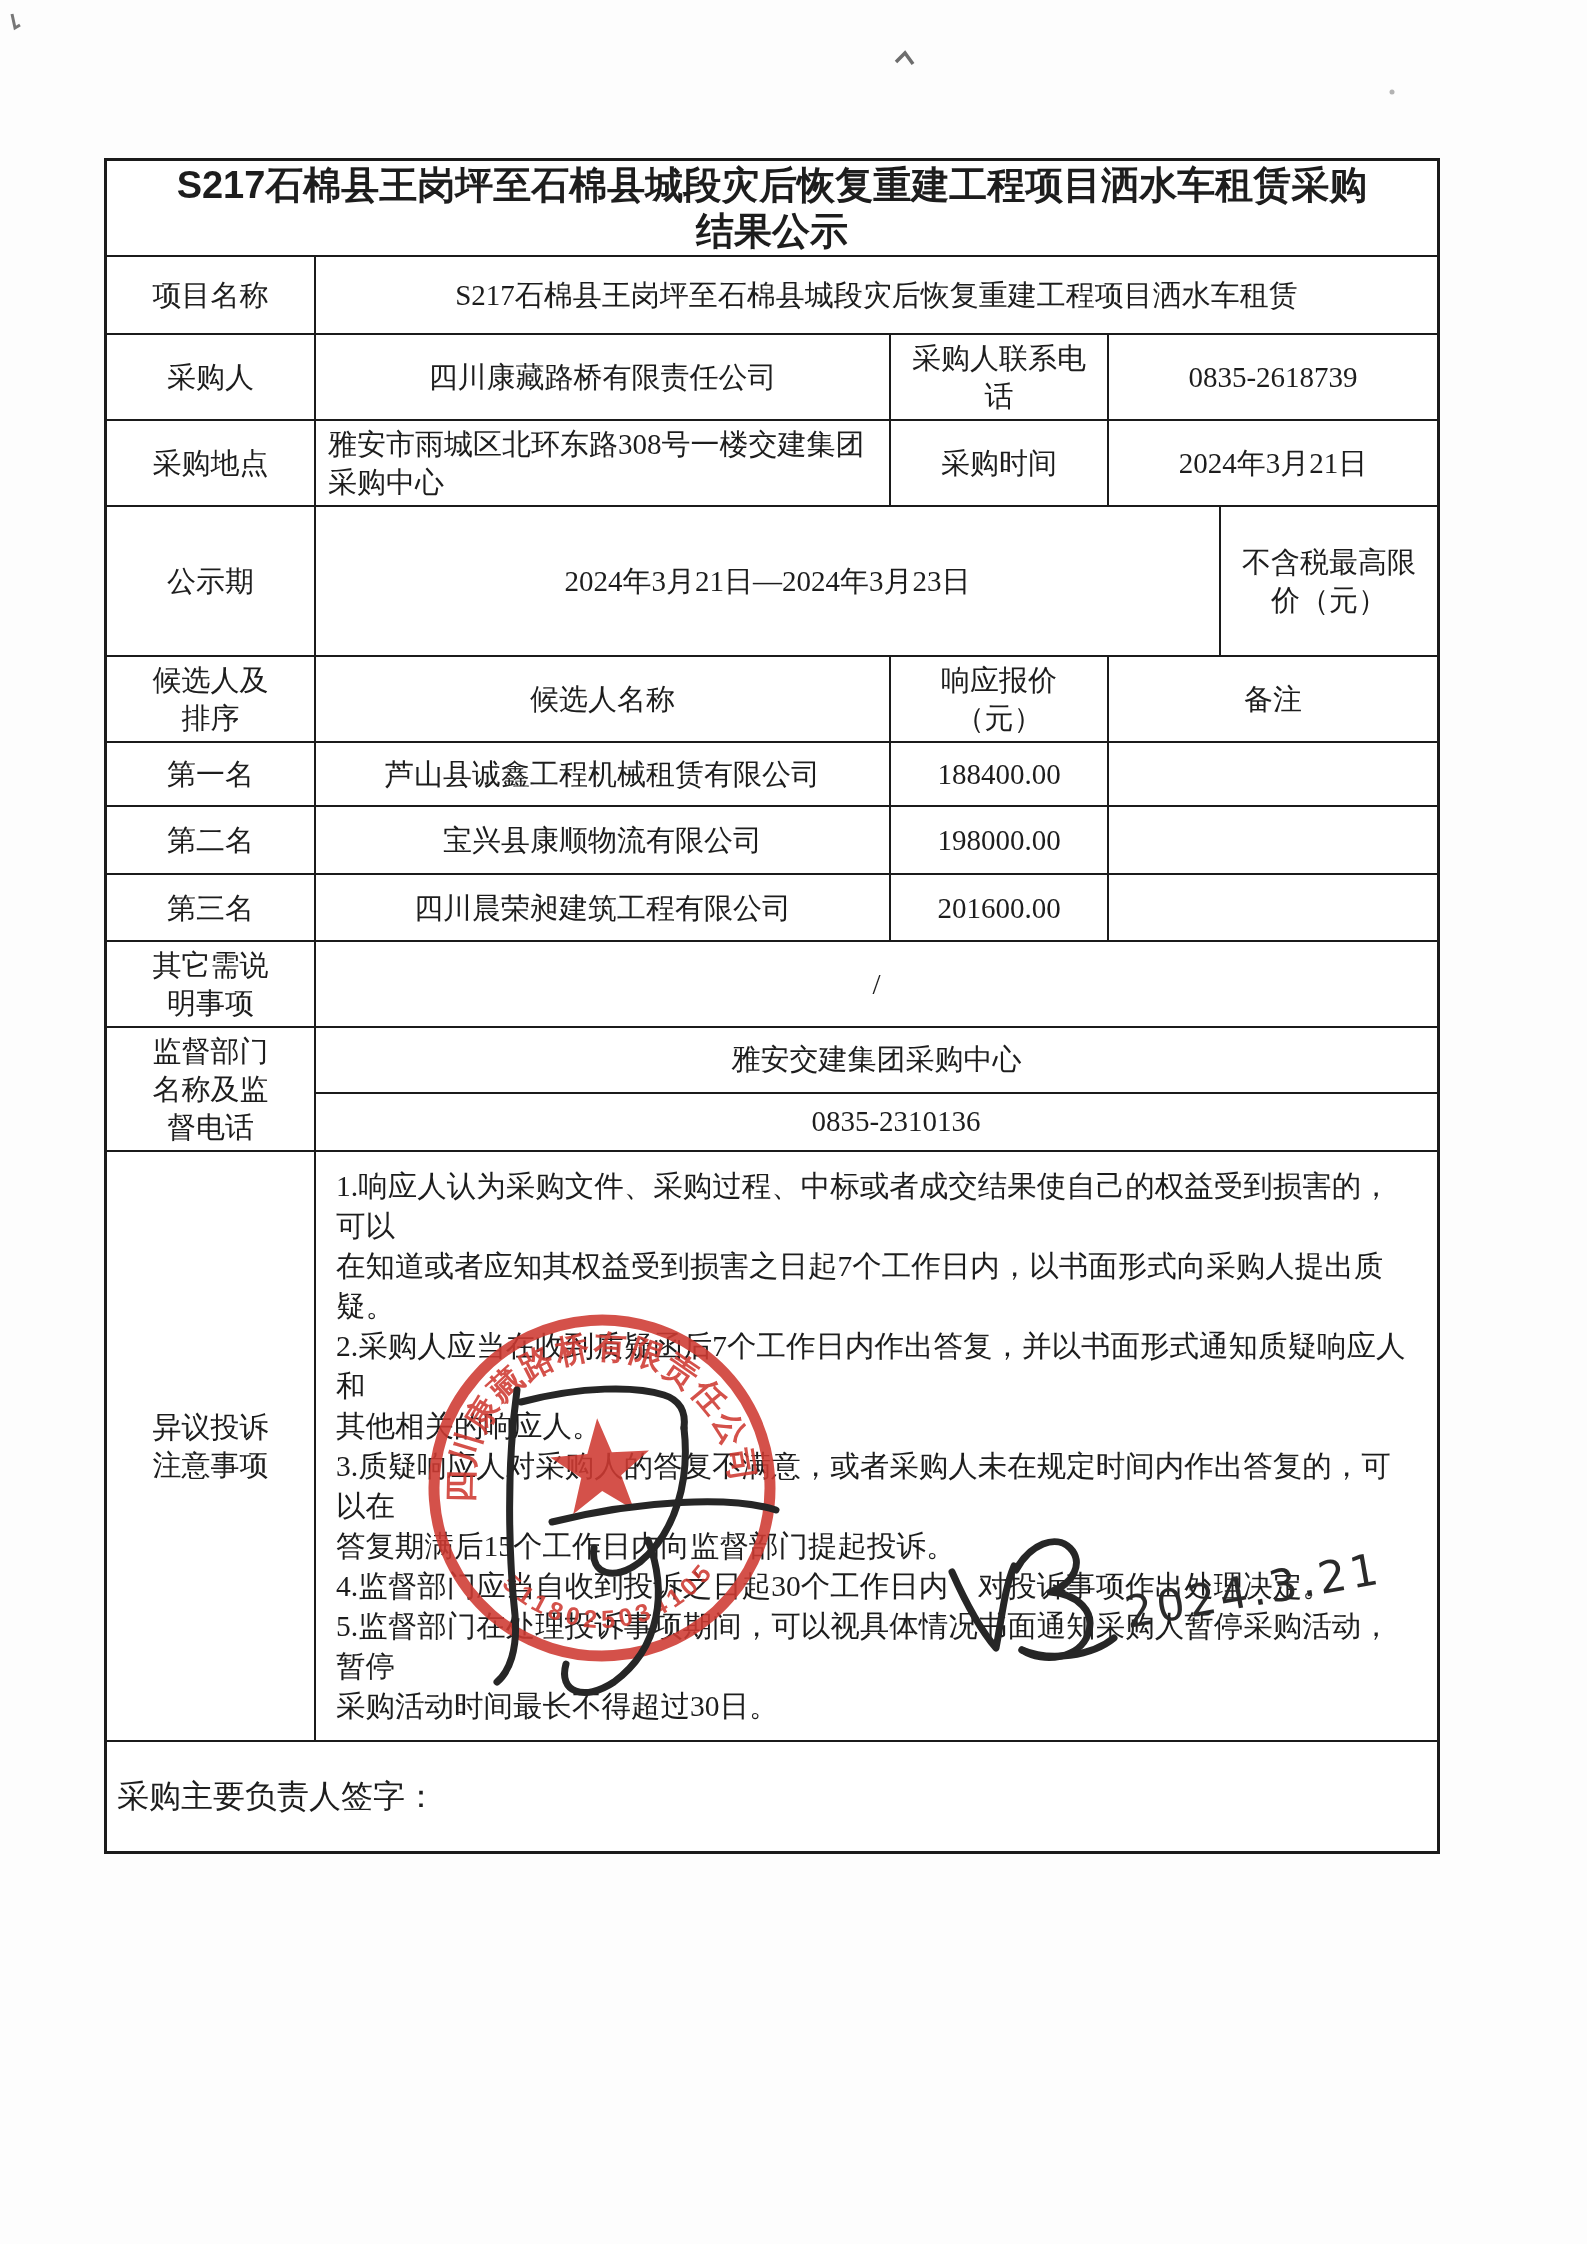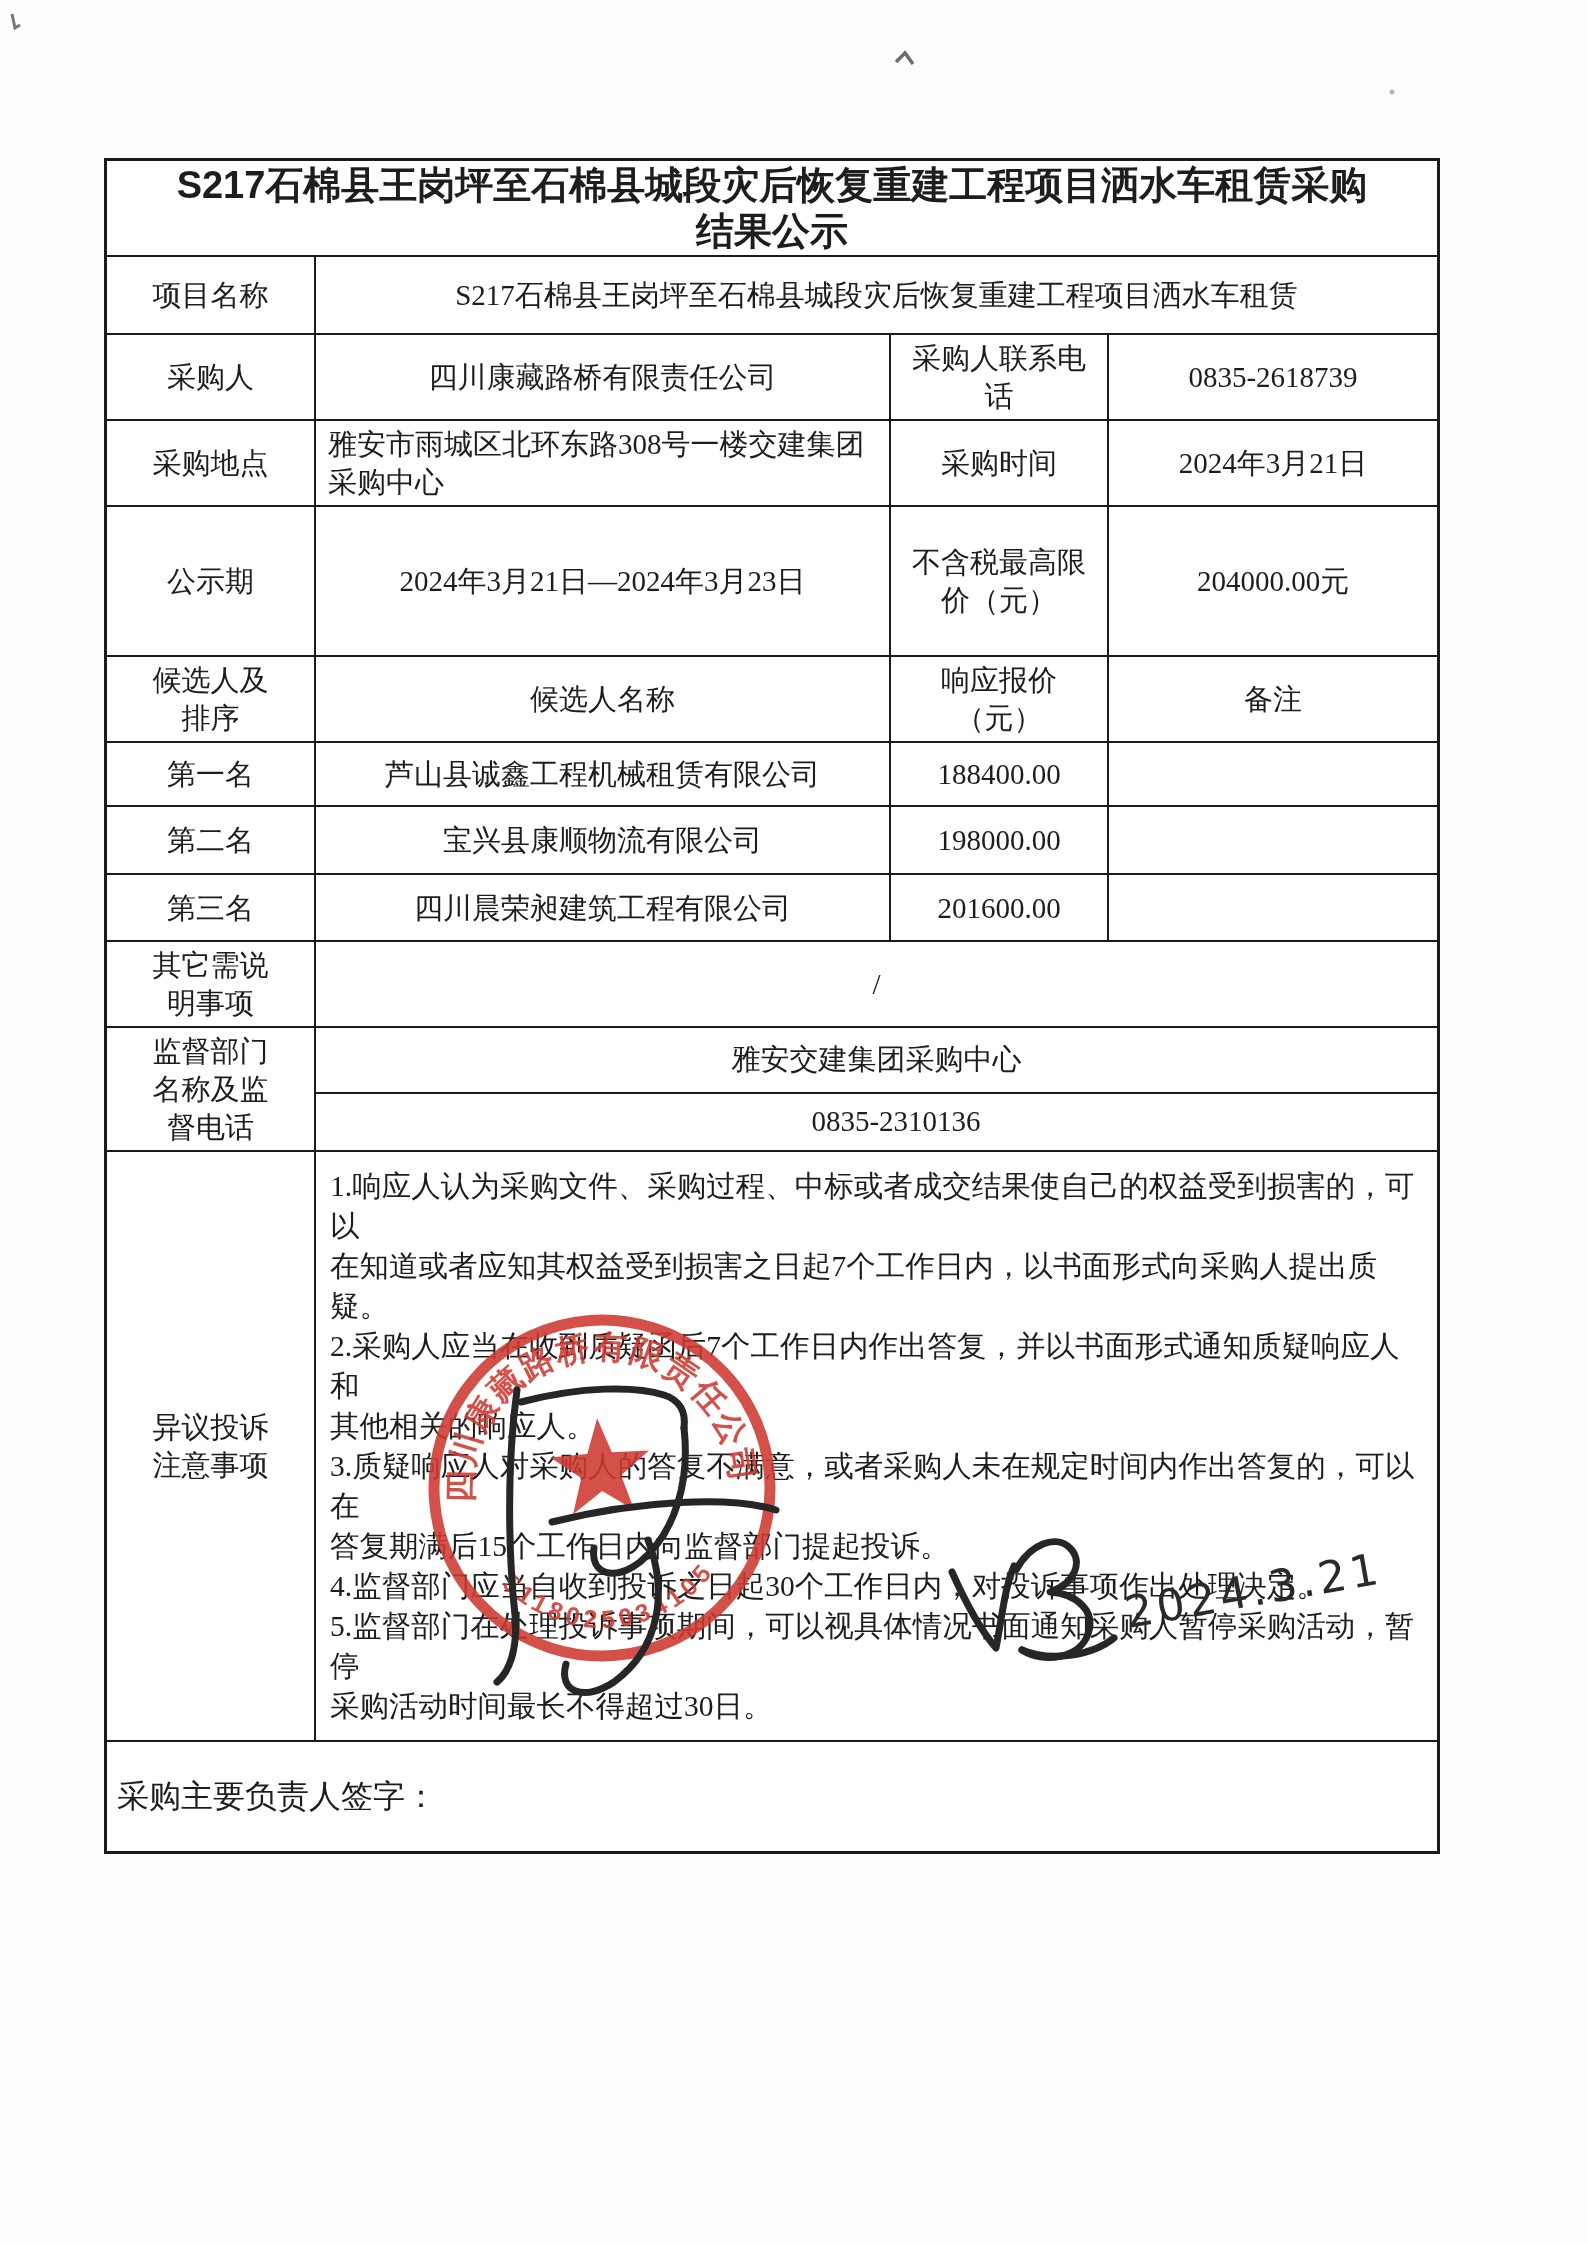--- a/index.html
+++ b/index.html
@@ -84,21 +84,20 @@
     </div>
 
     <div class="row" style="min-height:150px">
       <div class="c c1">
           <span class="lbl">公示期</span>
         </div>
       <div class="c c2">2024年3月21日—2024年3月23日</div>
       <div class="c c3">
           <span class="lbl3">不含税最高限价（元）</span>
         </div>
-      <div class="c c4">204000.00元</div>
     </div>
 
     <div class="row" style="min-height:76px">
       <div class="c c1">
           <span class="lbl">候选人及排序</span>
         </div>
       <div class="c c2">候选人名称</div>
       <div class="c c3">
           <span class="lblbid">响应报价（元）</span>
         </div>
@@ -140,21 +139,21 @@
       <div class="subcol" style="border-left:2px solid #1b1b1b;">
         <div class="subrow">雅安交建集团采购中心</div>
         <div class="subrow">0835-2310136</div>
       </div>
     </div>
 
     <div class="row" style="min-height:400px">
       <div class="c c1">
           <span class="lbl">异议投诉注意事项</span>
         </div>
-      <div class="c c2 left" style="padding:14px 14px;">
+      <div class="c c2 left" style="padding:14px 20px;">
         <div style="width:100%">
           <span class="objection-text">1.响应人认为采购文件、采购过程、中标或者成交结果使自己的权益受到损害的，可以</span>
           <span class="objection-text">在知道或者应知其权益受到损害之日起7个工作日内，以书面形式向采购人提出质疑。</span>
           <span class="objection-text">2.采购人应当在收到质疑函后7个工作日内作出答复，并以书面形式通知质疑响应人和</span>
           <span class="objection-text">其他相关的响应人。</span>
           <span class="objection-text">3.质疑响应人对采购人的答复不满意，或者采购人未在规定时间内作出答复的，可以在</span>
           <span class="objection-text">答复期满后15个工作日内向监督部门提起投诉。</span>
           <span class="objection-text">4.监督部门应当自收到投诉之日起30个工作日内，对投诉事项作出处理决定。</span>
           <span class="objection-text">5.监督部门在处理投诉事项期间，可以视具体情况书面通知采购人暂停采购活动，暂停</span>
           <span class="objection-text">采购活动时间最长不得超过30日。</span>

